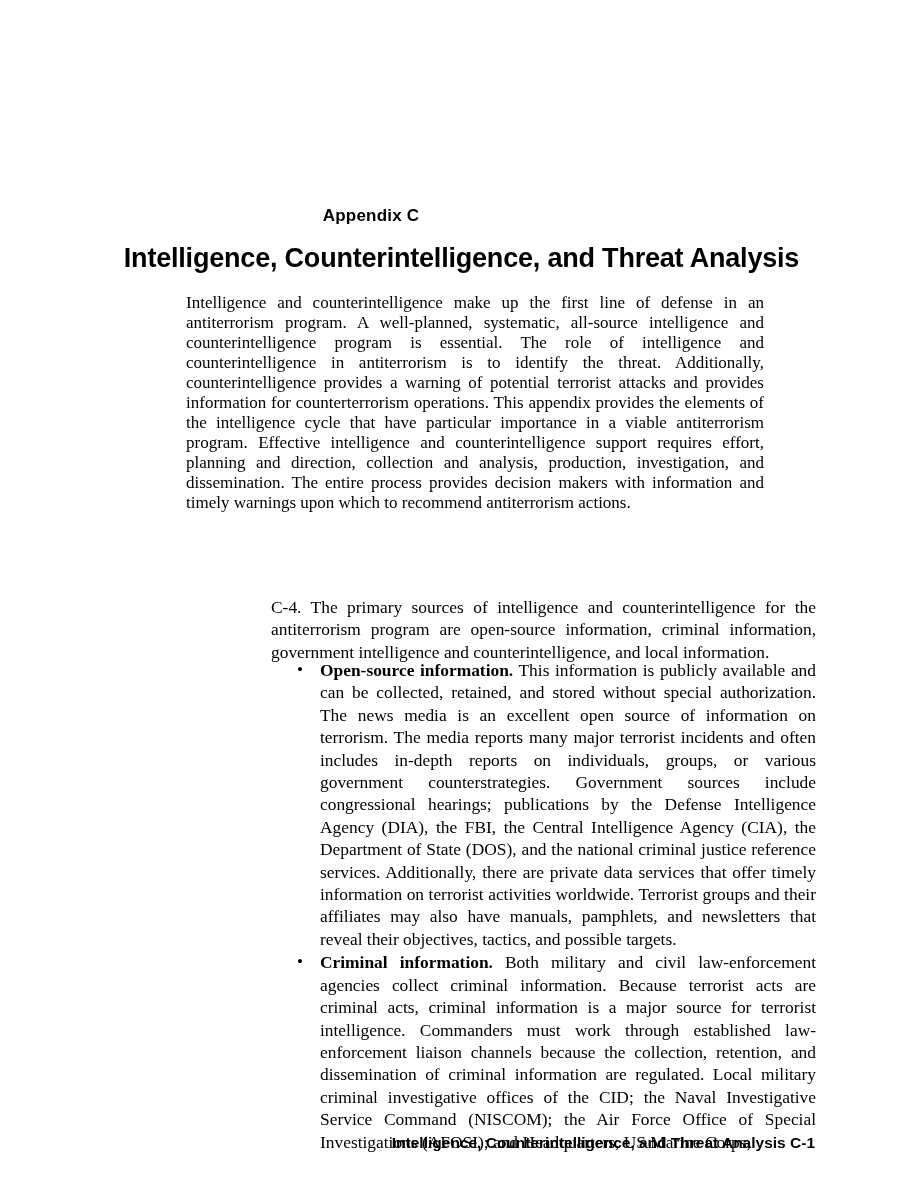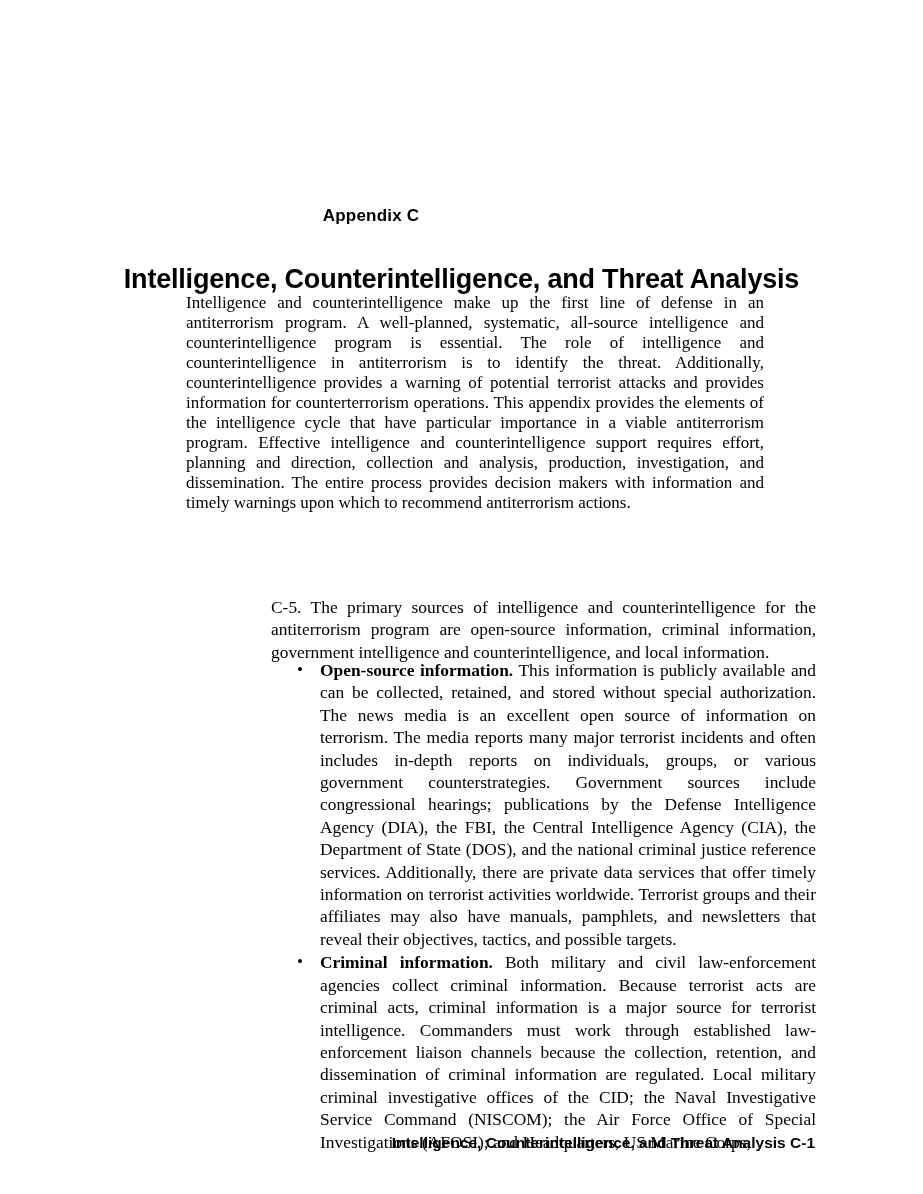--- a/index.html
+++ b/index.html
@@ -36,21 +36,20 @@
   .appendix-title {
     position: absolute;
     left: 0;
     top: 243px;
     width: 923px;
     text-align: center;
     font-family: "Liberation Sans", sans-serif;
     font-weight: bold;
     font-size: 27px;
     letter-spacing: -0.2px;
-    margin-top: 21px;
   }
   .intro {
     position: absolute;
     left: 186px;
     top: 293px;
     width: 578px;
     font-size: 17px;
     line-height: 20px;
     text-align: justify;
     text-justify: inter-word;
@@ -112,21 +111,21 @@
 
 <div class="page">
 
   <div class="appendix-label">Appendix C</div>
 
   <div class="appendix-title">Intelligence, Counterintelligence, and Threat Analysis</div>
 
   <div class="intro">Intelligence and counterintelligence make up the first line of defense in an antiterrorism program. A well-planned, systematic, all-source intelligence and counterintelligence program is essential. The role of intelligence and counterintelligence in antiterrorism is to identify the threat. Additionally, counterintelligence provides a warning of potential terrorist attacks and provides information for counterterrorism operations. This appendix provides the elements of the intelligence cycle that have particular importance in a viable antiterrorism program. Effective intelligence and counterintelligence support requires effort, planning and direction, collection and analysis, production, investigation, and dissemination. The entire process provides decision makers with information and timely warnings upon which to recommend antiterrorism actions.</div>
 
 
-  <div class="para">C-5. The primary sources of intelligence and counterintelligence for the antiterrorism program are open-source information, criminal information, government intelligence and counterintelligence, and local information.</div>
+  <div class="para">C-4. The primary sources of intelligence and counterintelligence for the antiterrorism program are open-source information, criminal information, government intelligence and counterintelligence, and local information.</div>
 
   <div class="bullets">
 
     <div class="bullet">
       <span class="dot">•</span>
       <b>Open-source information.</b><span> This information is publicly available and can be collected, retained, and stored without special authorization. The news media is an excellent open source of information on terrorism. The media reports many major terrorist incidents and often includes in-depth reports on individuals, groups, or various government counterstrategies. Government sources include congressional hearings; publications by the Defense Intelligence Agency (DIA), the FBI, the Central Intelligence Agency (CIA), the Department of State (DOS), and the national criminal justice reference services. Additionally, there are private data services that offer timely information on terrorist activities worldwide. Terrorist groups and their affiliates may also have manuals, pamphlets, and newsletters that reveal their objectives, tactics, and possible targets.</span>
     </div>
 
     <div class="bullet">
       <span class="dot">•</span>

